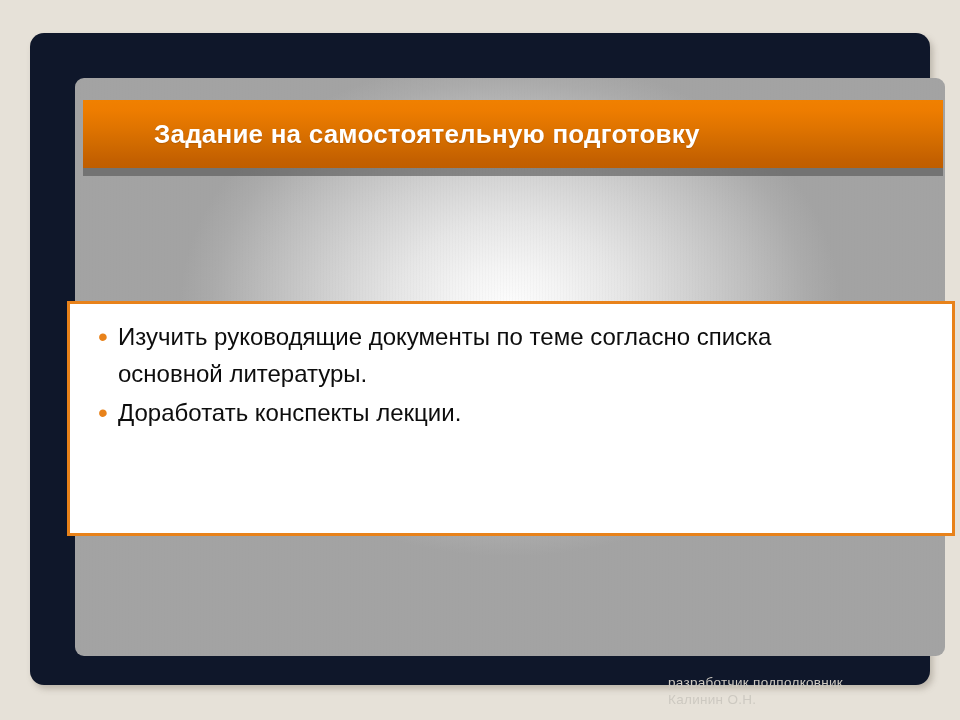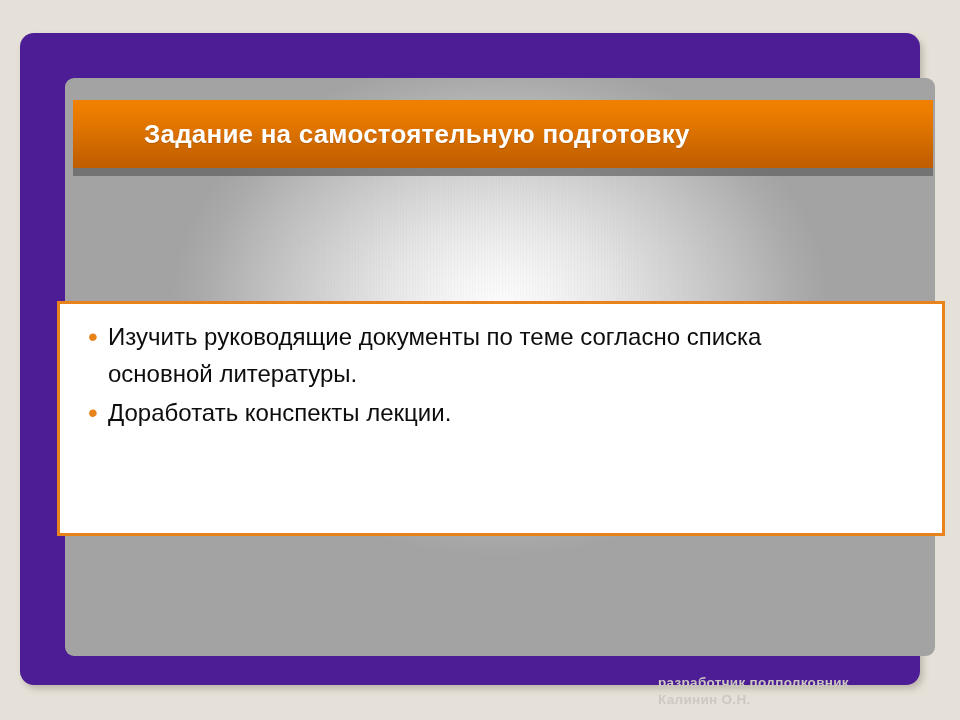--- a/index.html
+++ b/index.html
@@ -10,25 +10,25 @@
     width: 960px;
     height: 720px;
     background: #e6e1d8;
     font-family: "Liberation Sans", sans-serif;
     overflow: hidden;
   }
 
   
   #slide-card {
     position: absolute;
-    left: 20px;
+    left: 30px;
     top: 33px;
     width: 900px;
     height: 652px;
-    background: #4c1d95;
+    background: #0f172a;
     border-radius: 14px;
     box-shadow: 3px 4px 6px rgba(120,112,100,0.38);
   }
 
   
   #content-panel {
     position: absolute;
     left: 45px;
     top: 45px;
     width: 870px;
@@ -113,21 +113,20 @@
   
   #footer-credit {
     position: absolute;
     left: 638px;
     top: 641px;
     width: 260px;
     color: #cdc9c1;
     font-size: 13.5px;
     line-height: 17px;
     letter-spacing: 0.3px;
-    font-weight: bold;
   }
 </style>
 </head>
 <body>
 
 <div id="slide-card">
 
   <div id="content-panel">
     <div id="panel-texture"></div>
 

